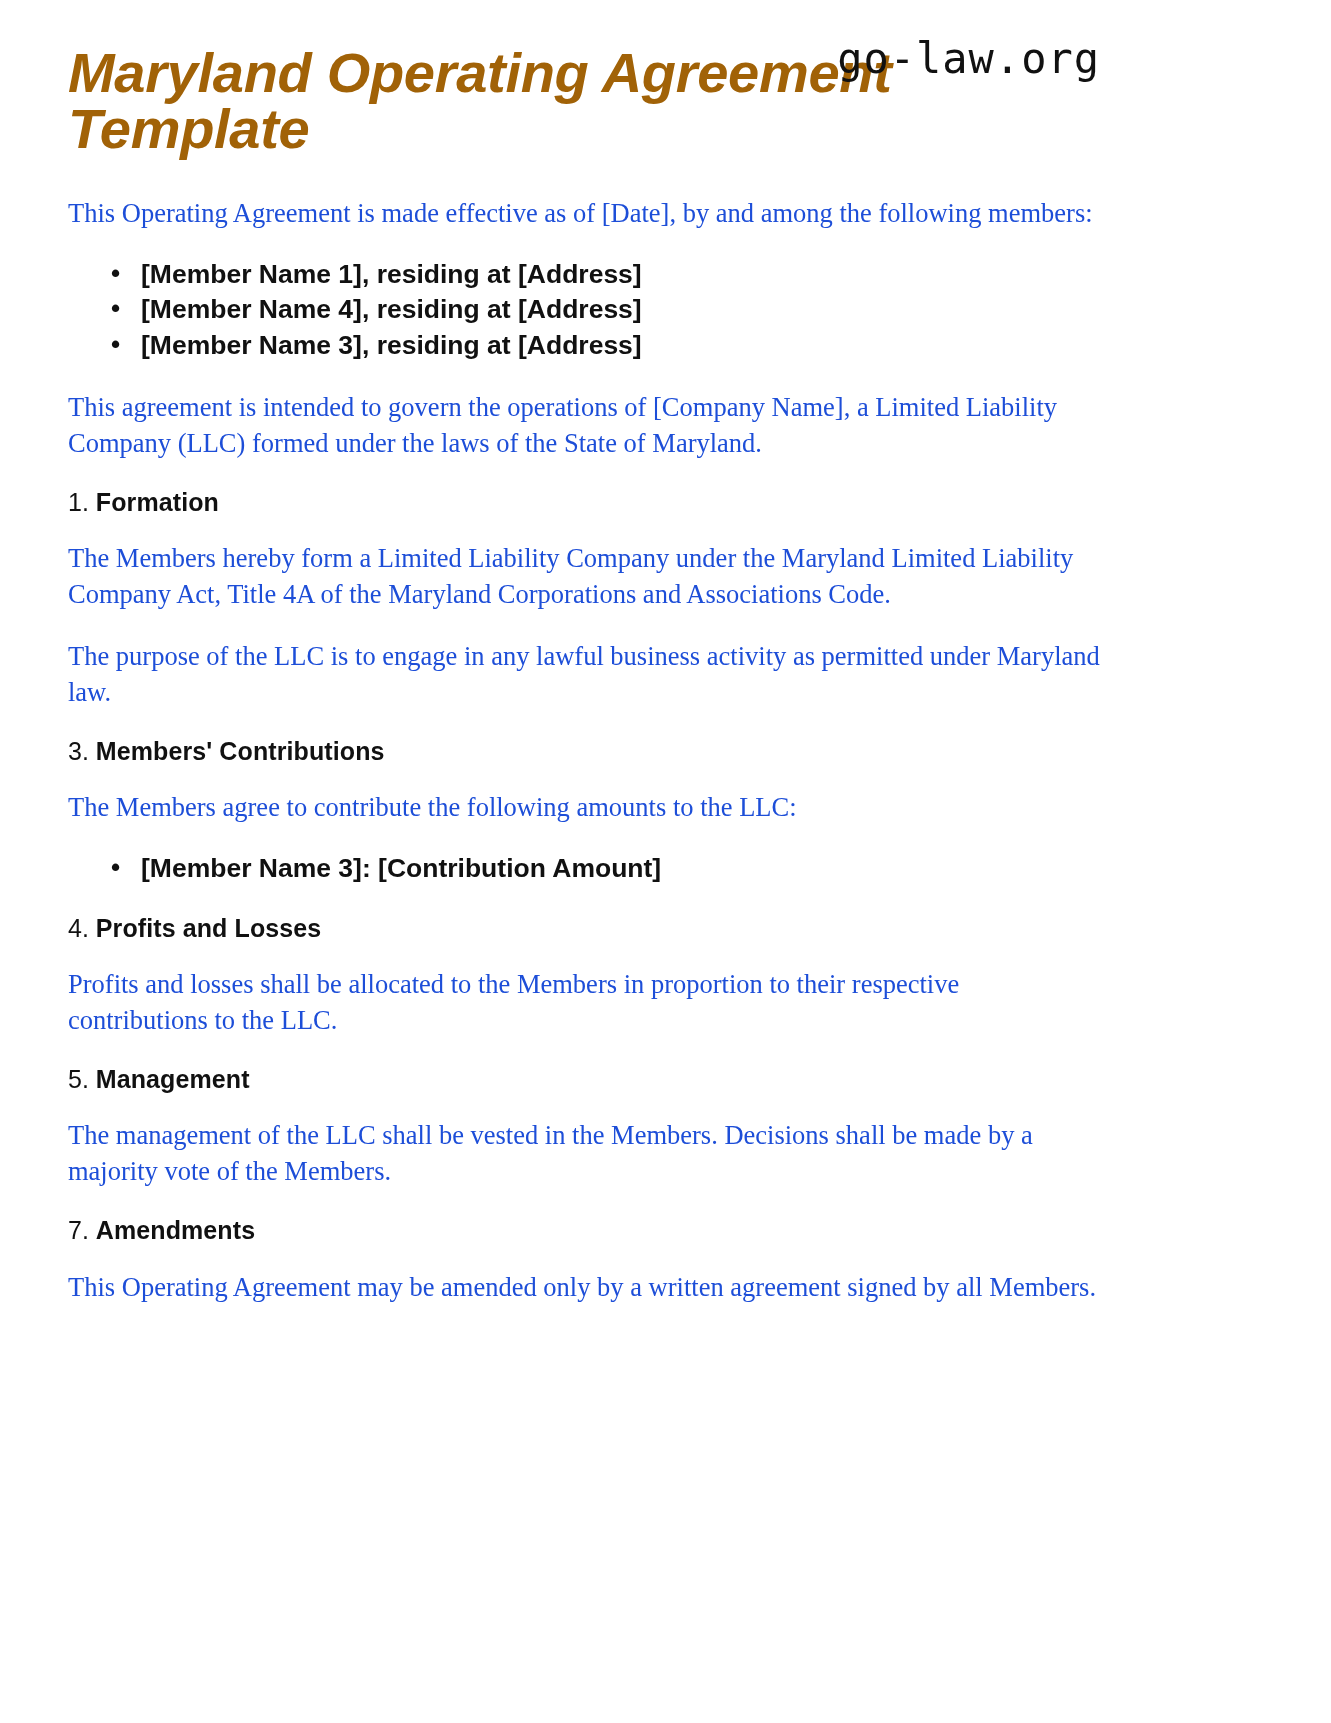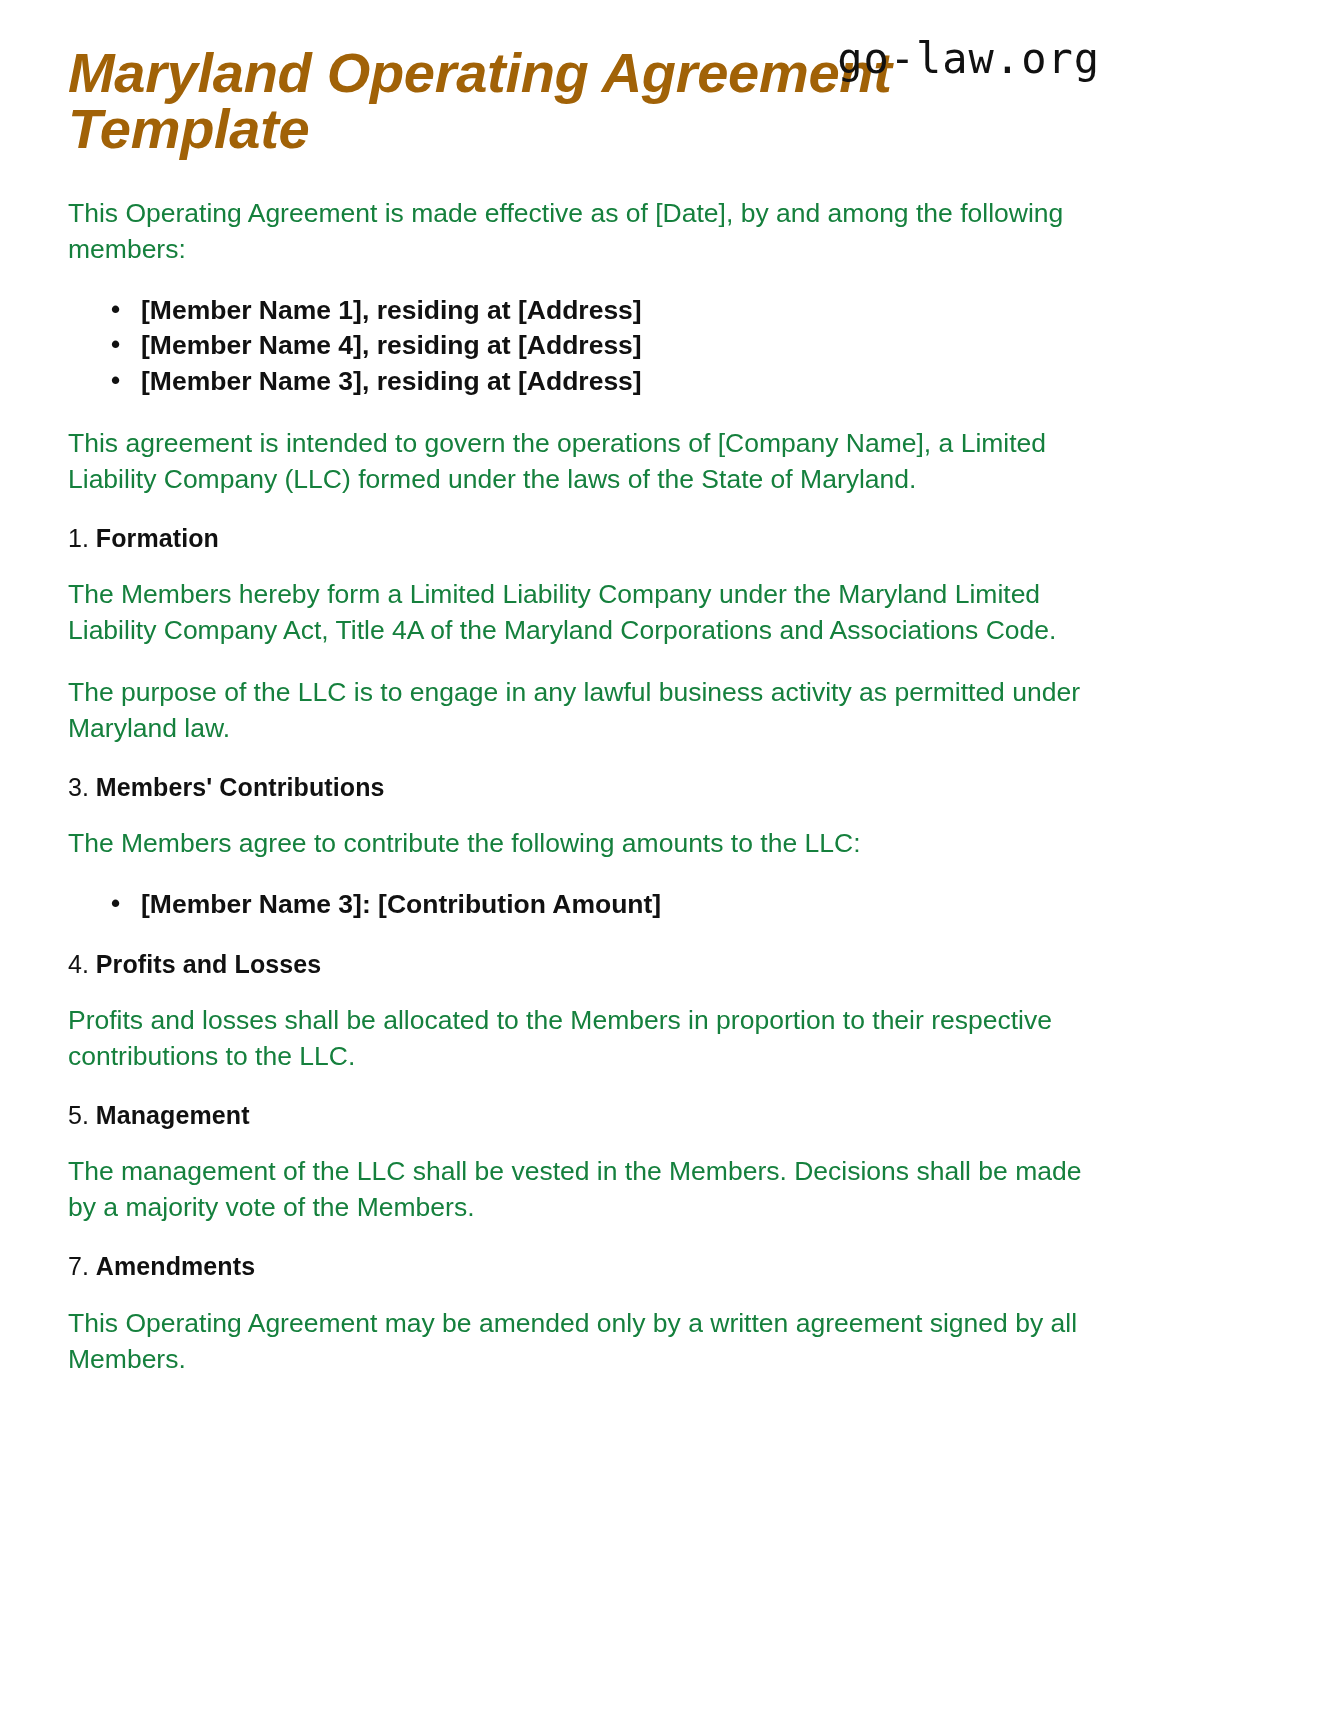--- a/index.html
+++ b/index.html
@@ -55,21 +55,22 @@
   
   .content {
     margin-top: 38px;
     max-width: 1078px;
   }
 
   p.para {
     margin: 0 0 26px 0;
     font-size: 26.5px;
     line-height: 1.36;
-    color: #15803d;
+    color: #1d4ed8;
+    font-family: Liberation Serif, serif;
   }
 
   ul.bullets {
     margin: 0 0 26px 0;
     padding-left: 57px;
     list-style: none;
   }
   ul.bullets li {
     position: relative;
     font-size: 26.5px;

